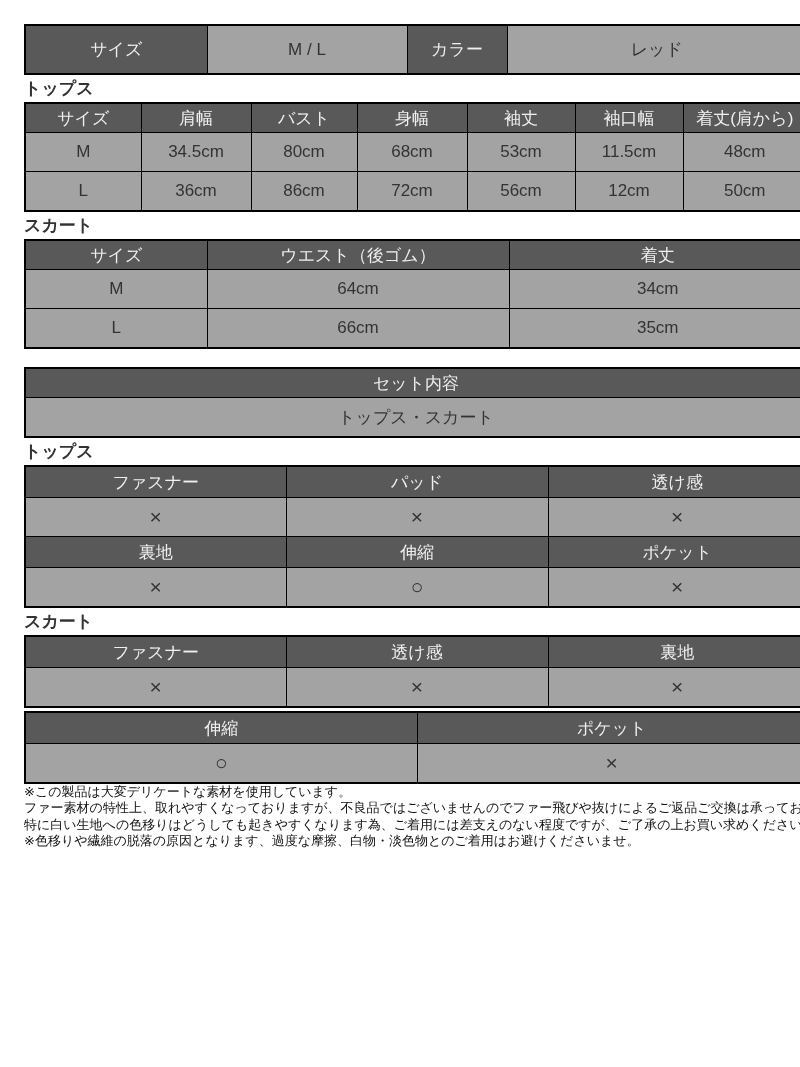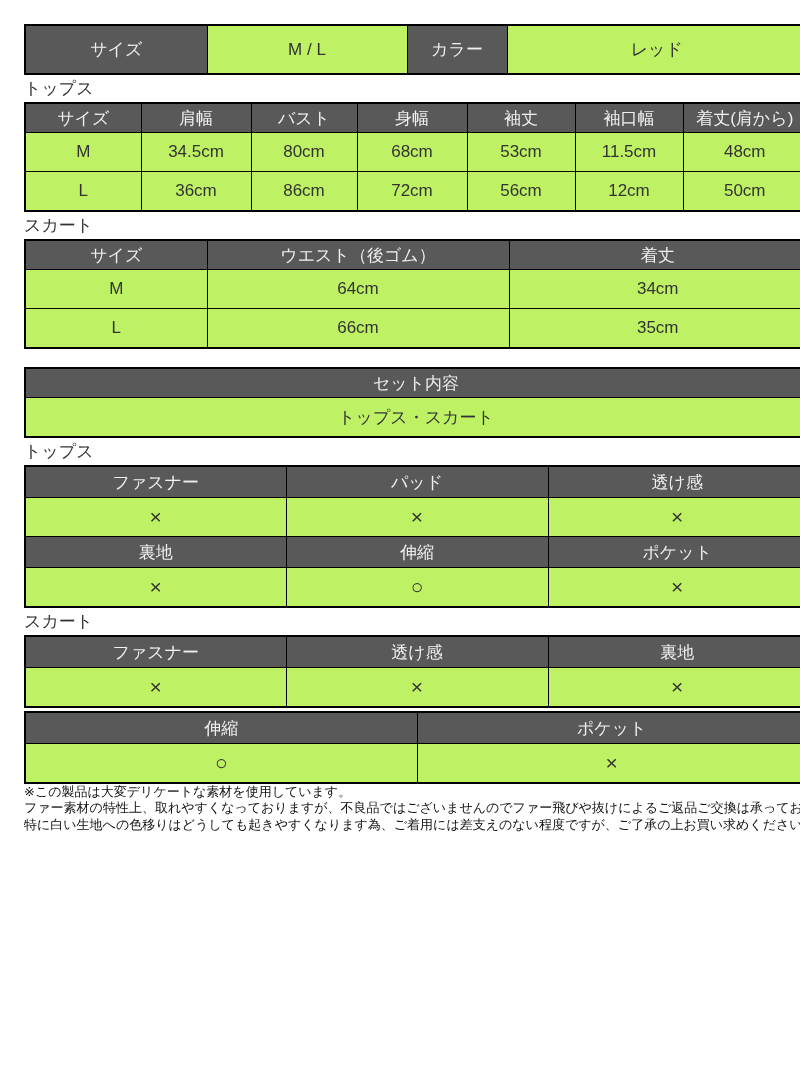--- a/index.html
+++ b/index.html
@@ -31,33 +31,34 @@
     font-size: 17px;
     font-weight: normal;
     overflow: hidden;
     white-space: nowrap;
   }
   table.tbl .hd {
     background: #595959;
     color: #efefef;
   }
   table.tbl .val {
-    background: #bef264;
+    background: #a3a3a3;
     color: #333333;
   }
   
   table.info tr.r1 td { height: 47px; }
   table.info tr.r1 td { border-bottom: 2px solid #000; }
   table.info tr.r2 td { height: 55px; }
   
   .sec {
     font-size: 17px;
     color: #333333;
     margin: 3px 0 2px 0;
     line-height: 22px;
+    font-weight: bold;
   }
   
   table.size th { height: 28px; }
   table.size td { height: 38px; }
   th.small { font-size: 13px; }
   
   table.set { margin-top: 18px; }
   table.set th { height: 28px; }
   table.set td { height: 38px; }
   
@@ -239,15 +240,16 @@
         <td class="val"><span class="mark">○</span></td>
         <td class="val"><span class="mark">×</span></td>
       </tr>
     </tbody>
   </table>
 
   <div class="notes">
     <div>※この製品は大変デリケートな素材を使用しています。</div>
     <div>ファー素材の特性上、取れやすくなっておりますが、不良品ではございませんのでファー飛びや抜けによるご返品ご交換は承っておりません。</div>
     <div>特に白い生地への色移りはどうしても起きやすくなります為、ご着用には差支えのない程度ですが、ご了承の上お買い求めくださいませ。</div>
+    <div>※色移りや繊維の脱落の原因となります、過度な摩擦、白物・淡色物とのご着用はお避けくださいませ。</div>
   </div>
 
 </div>
 
 </body></html>

